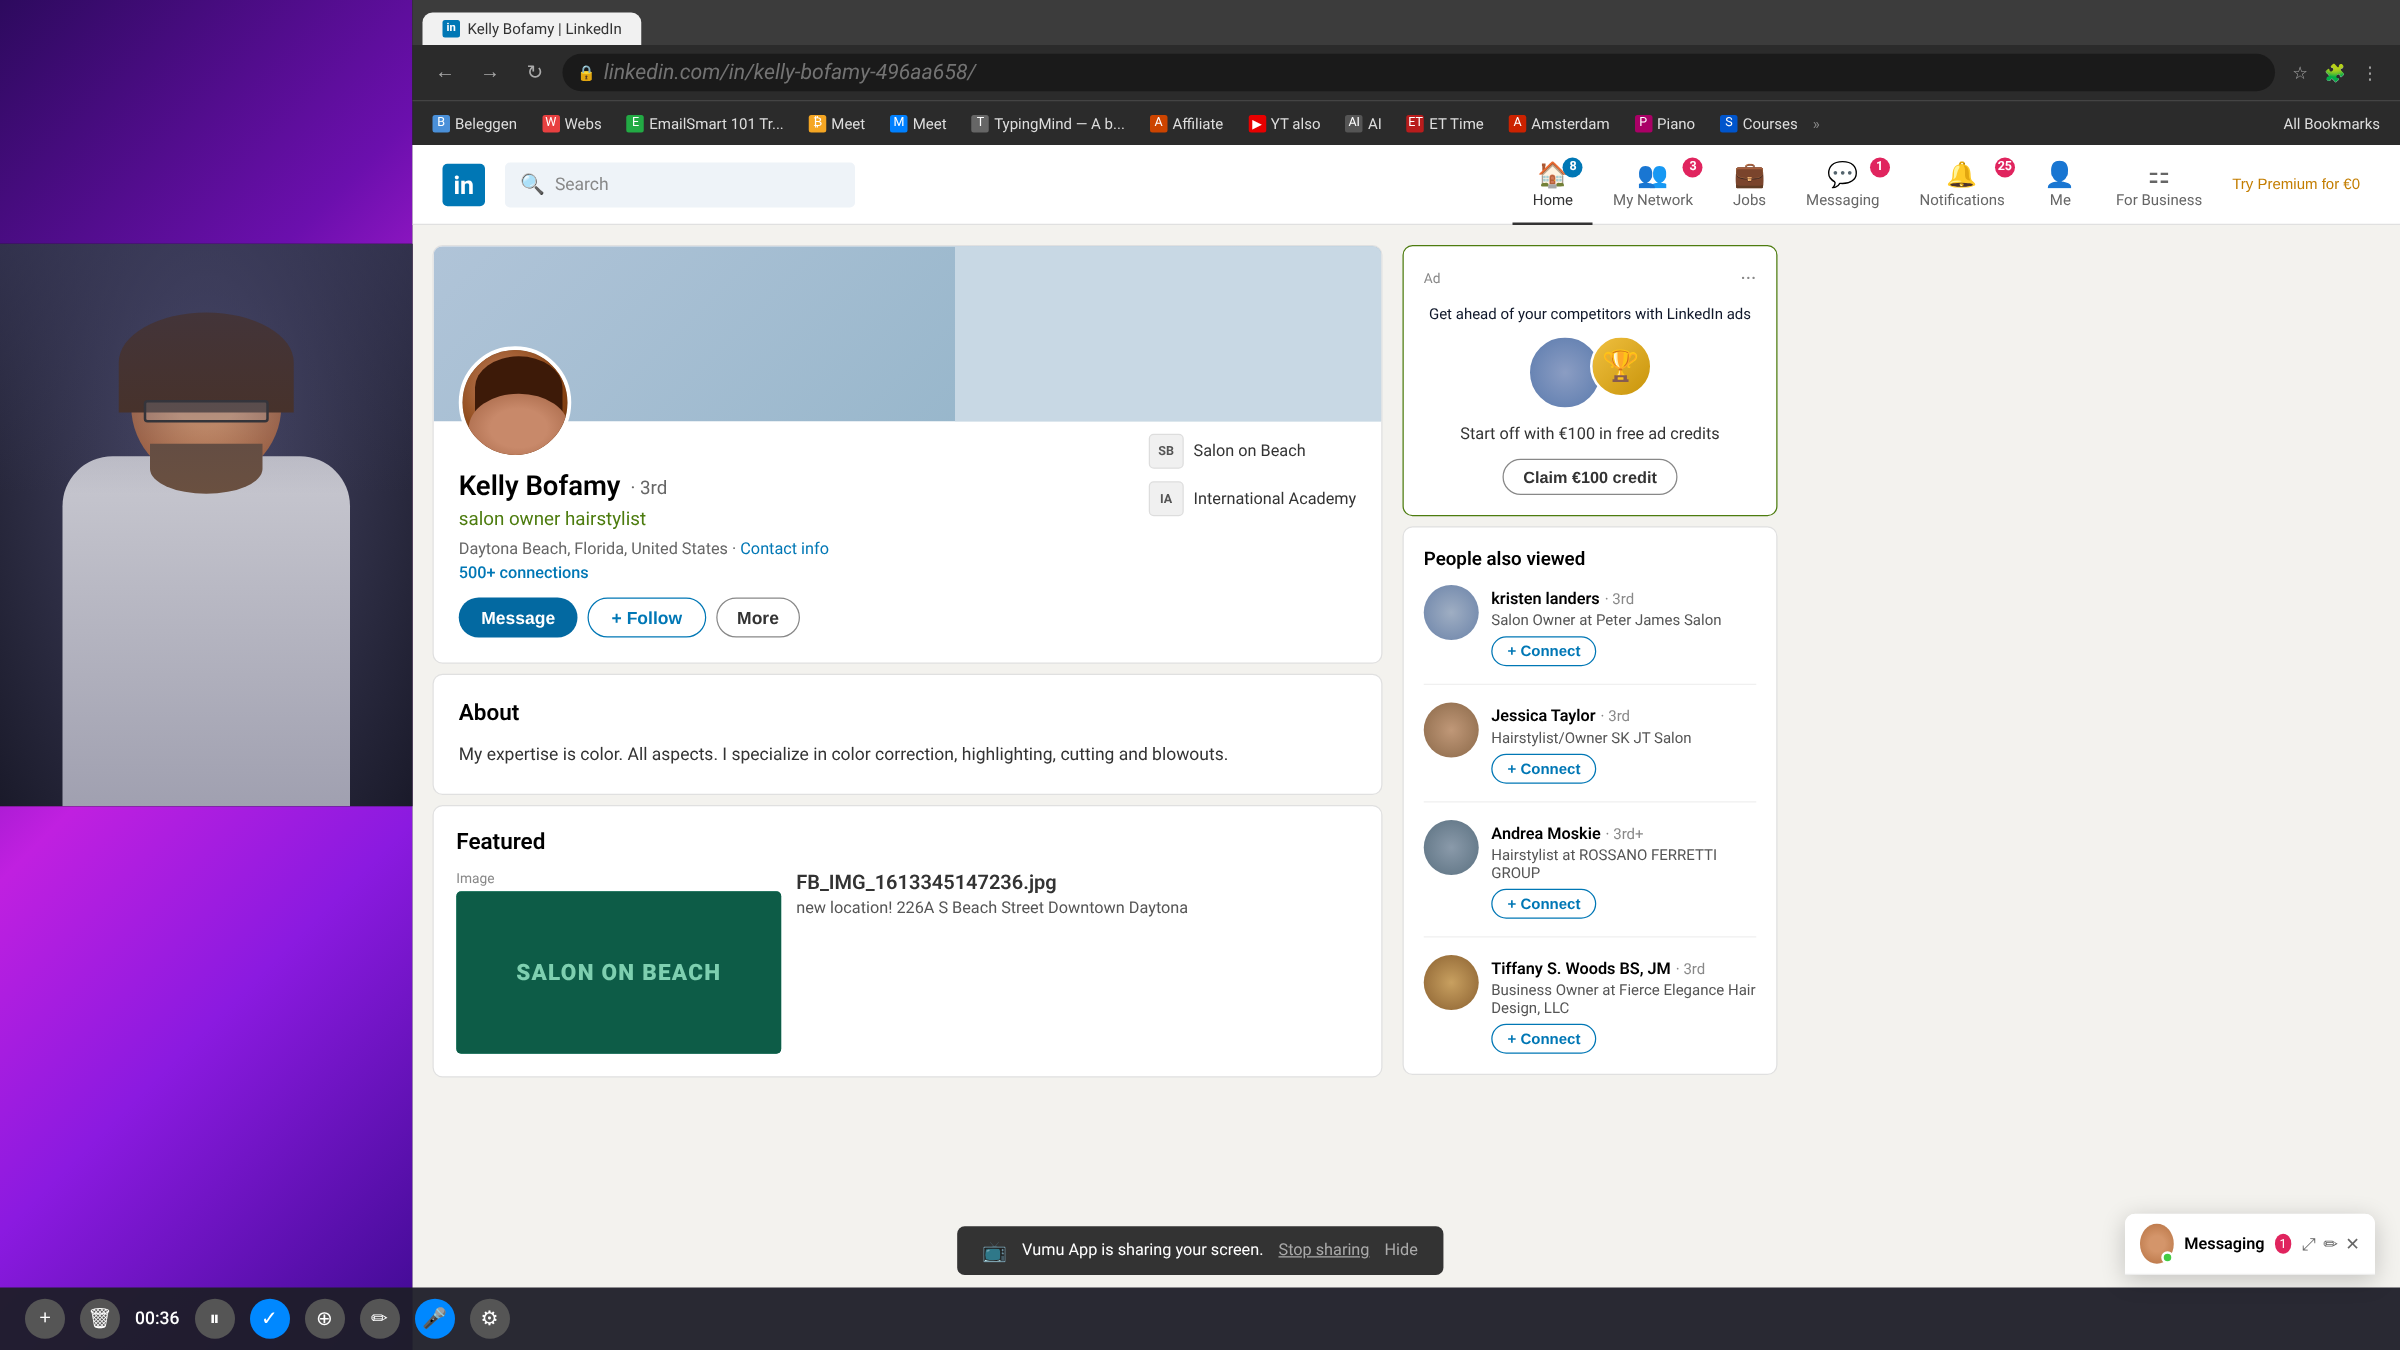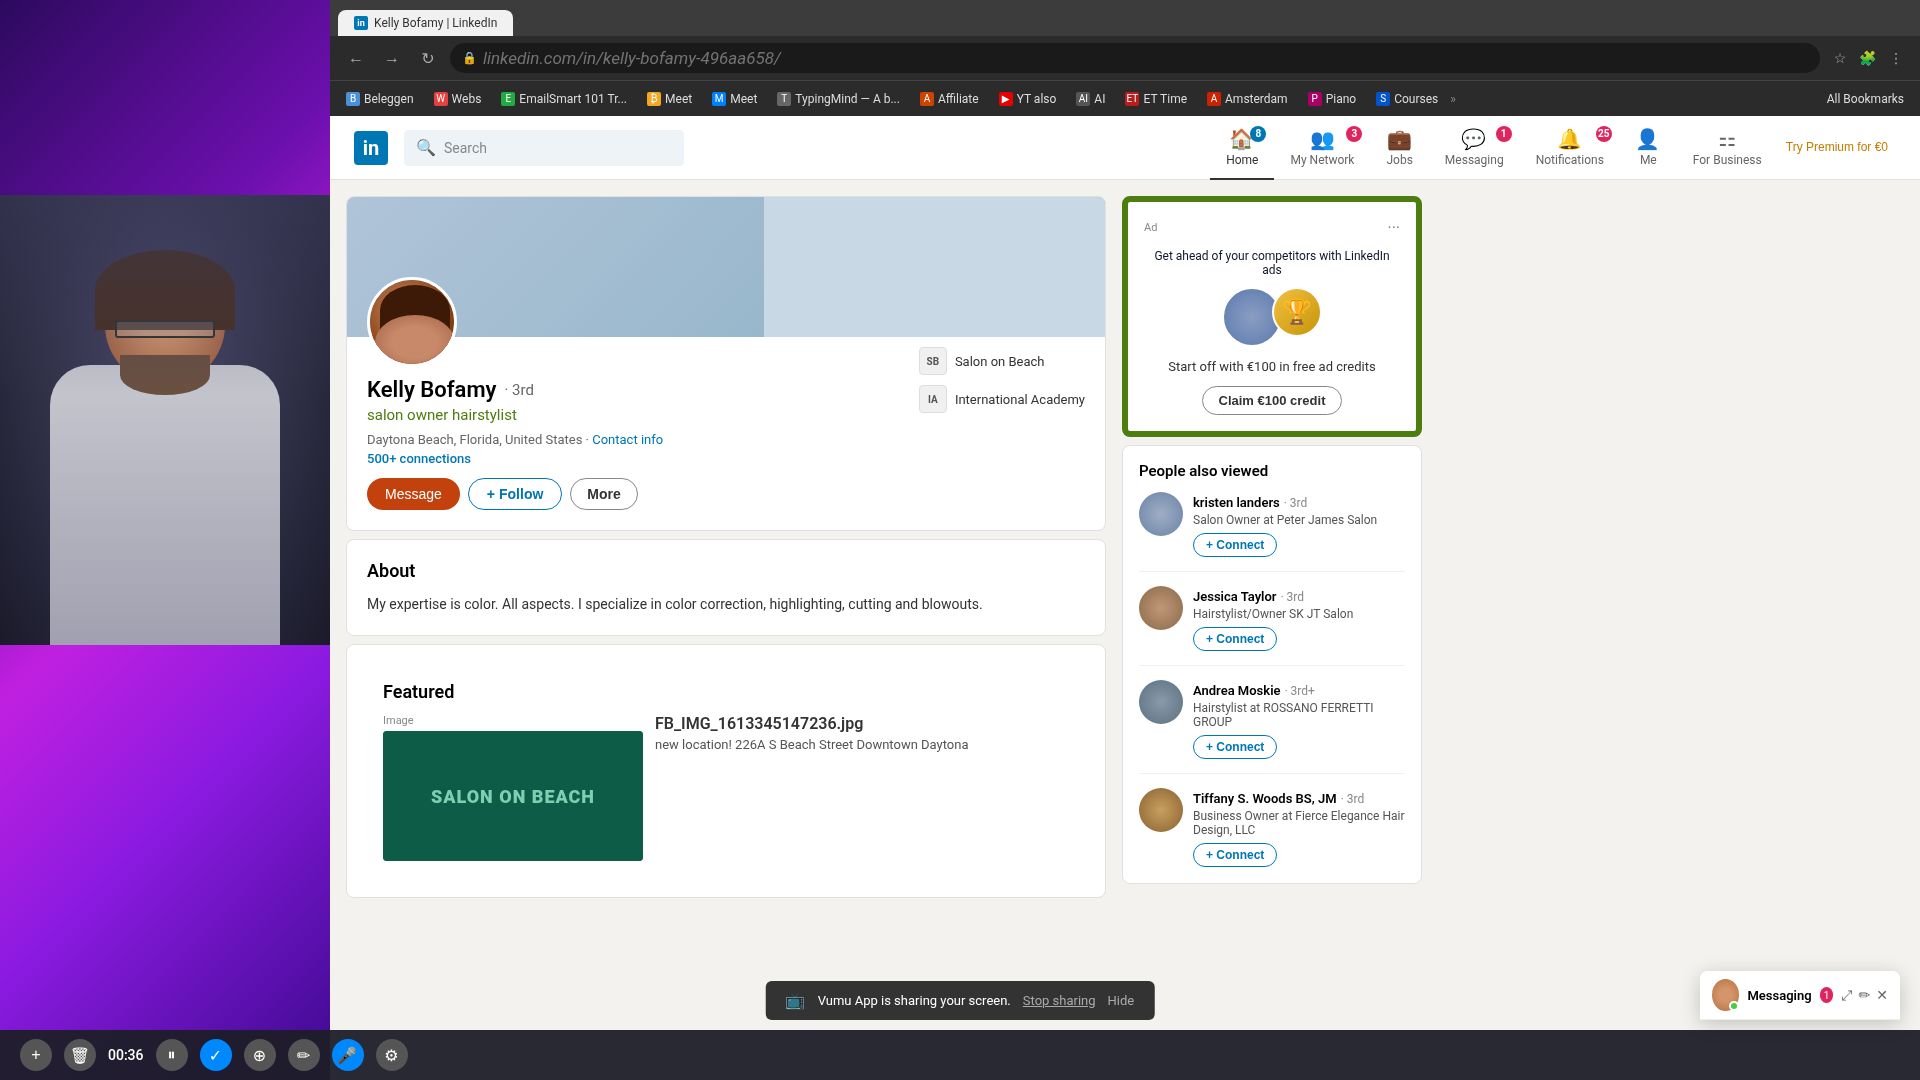--- a/index.html
+++ b/index.html
@@ -363,27 +363,27 @@
     .company-name {
       font-size: 13px;
       color: #333;
     }
     .profile-actions {
       display: flex;
       gap: 8px;
       margin-top: 4px;
     }
     .btn-message {
-      background: #c2410c;
+      background: #0369a1;
       color: white;
       border: none;
       border-radius: 20px;
       padding: 7px 18px;
       font-size: 14px;
-      font-weight: 400;
+      font-weight: 700;
       cursor: pointer;
     }
     .btn-follow {
       background: white;
       color: #0077b5;
       border: 1.5px solid #0077b5;
       border-radius: 20px;
       padding: 7px 18px;
       font-size: 14px;
       font-weight: 600;
@@ -418,21 +418,21 @@
       font-size: 14px;
       color: #333;
       line-height: 1.6;
     }
 
     
     .featured-card {
       background: white;
       border-radius: 8px;
       border: 1px solid #e0e0e0;
-      padding: 36px;
+      padding: 18px;
     }
     .featured-content {
       display: flex;
       gap: 12px;
     }
     .featured-image {
       width: 260px;
       height: 130px;
       background: linear-gradient(135deg, #1a8a6e, #0d6e56);
       border-radius: 4px;
@@ -472,21 +472,21 @@
     }
     .featured-desc {
       font-size: 13px;
       color: #555;
     }
 
     
     .ad-card {
       background: white;
       border-radius: 8px;
-      border: 6px solid #4d7c0f;
+      border: 1px solid #4d7c0f;
       padding: 16px;
     }
     .ad-header {
       display: flex;
       justify-content: space-between;
       align-items: center;
       margin-bottom: 12px;
     }
     .ad-label {
       font-size: 11px;

